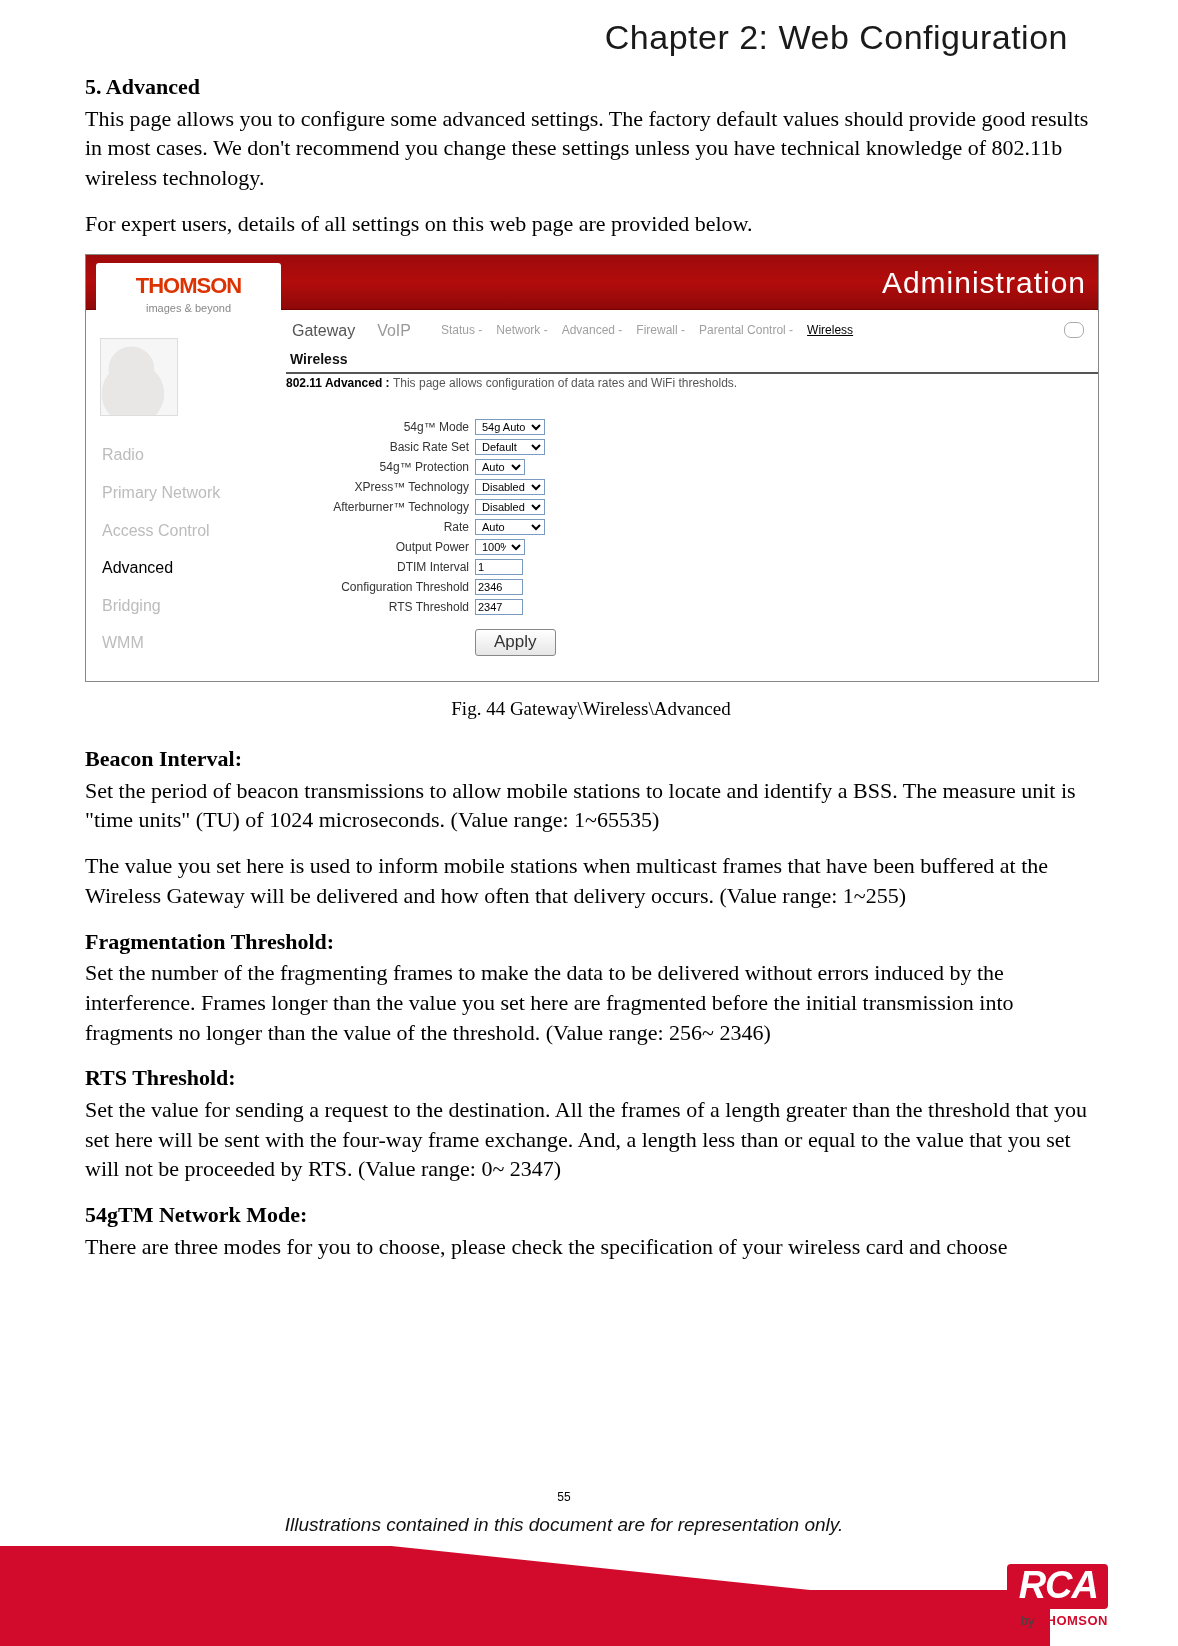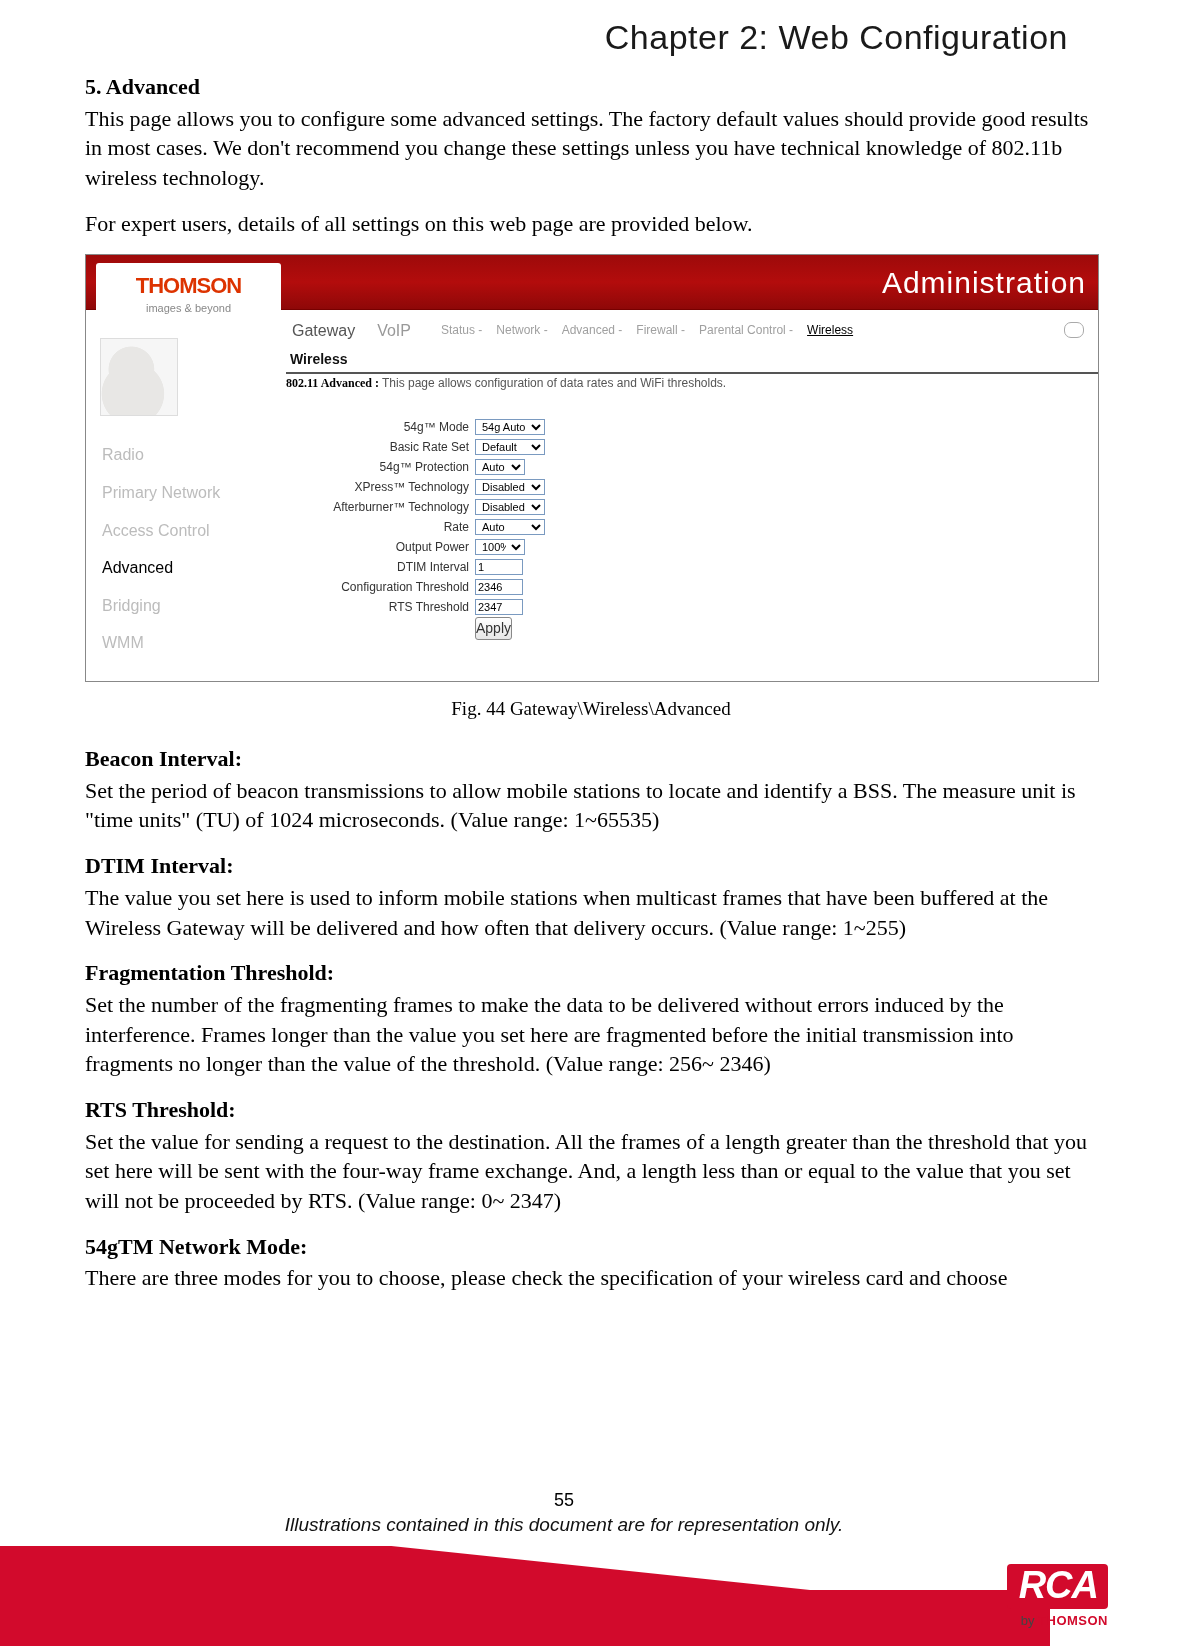--- a/index.html
+++ b/index.html
@@ -132,21 +132,21 @@
     color: #111;
     padding-left: 4px;
     border-bottom: 2px solid #555;
   }
   .ss-desc {
     position: absolute;
     left: 200px; right: 8px; top: 120px;
     font-size: 12px;
     color: #555;
   }
-  .ss-desc b { color: #000; font-family: Liberation Serif, serif; }
+  .ss-desc b { color: #000; }
   .ss-sidebar {
     position: absolute;
     left: 0; top: 75px;
     width: 200px;
     padding-top: 8px;
   }
   .ss-person {
     width: 76px; height: 76px;
     margin: 0 0 20px 14px;
     background: radial-gradient(circle at 40% 40%, #e8e7e5 0, #e8e7e5 35%, transparent 36%),
@@ -189,36 +189,36 @@
     background: #fff;
     box-sizing: border-box;
     padding: 0 2px;
   }
   .ss-form select { width: 70px; }
   .ss-form select.w50 { width: 50px; }
   .ss-form select.w80 { width: 70px; }
   .ss-form input { width: 48px; }
   .ss-form .apply {
     margin-left: 181px;
-    margin-top: 0;
-    font-size: 14px;
+    margin-top: 12px;
+    font-size: 17px;
     border: 1px solid #888;
     border-radius: 3px;
     background: linear-gradient(#fff,#e6e6e6);
-    padding: 1px 0;
+    padding: 1px 18px;
     display: inline-block;
   }
   
   .footer-num {
     position: absolute;
     top: 1490px;
     width: 100%;
     text-align: center;
     font-family: "Trebuchet MS", sans-serif;
-    font-size: 18px;
+    font-size: 12px;
     color: #000;
   }
   .footer-note {
     position: absolute;
     top: 1514px;
     width: 100%;
     text-align: center;
     font-family: "Trebuchet MS", sans-serif;
     font-style: italic;
     font-size: 19px;
@@ -355,21 +355,20 @@
           </div>
         <span class="apply">Apply</span>
       </div>
     </div>
 
     <div class="fig-caption">Fig. 44 Gateway\Wireless\Advanced</div>
 
     <div class="section-head">Beacon Interval:</div>
     <div class="para">Set the period of beacon transmissions to allow mobile stations to locate and identify a BSS. The measure unit is "time units" (TU) of 1024 microseconds. (Value range: 1~65535)</div>
 
-    <div class="section-head">DTIM Interval:</div>
     <div class="para">The value you set here is used to inform mobile stations when multicast frames that have been buffered at the Wireless Gateway will be delivered and how often that delivery occurs. (Value range: 1~255)</div>
 
     <div class="section-head">Fragmentation Threshold:</div>
     <div class="para">Set the number of the fragmenting frames to make the data to be delivered without errors induced by the interference. Frames longer than the value you set here are fragmented before the initial transmission into fragments no longer than the value of the threshold. (Value range: 256~ 2346)</div>
 
     <div class="section-head">RTS Threshold:</div>
     <div class="para">Set the value for sending a request to the destination. All the frames of a length greater than the threshold that you set here will be sent with the four-way frame exchange. And, a length less than or equal to the value that you set will not be proceeded by RTS. (Value range: 0~ 2347)</div>
 
     <div class="section-head">54gTM Network Mode:</div>
     <div class="para" style="margin-bottom:0">There are three modes for you to choose, please check the specification of your wireless card and choose</div>

